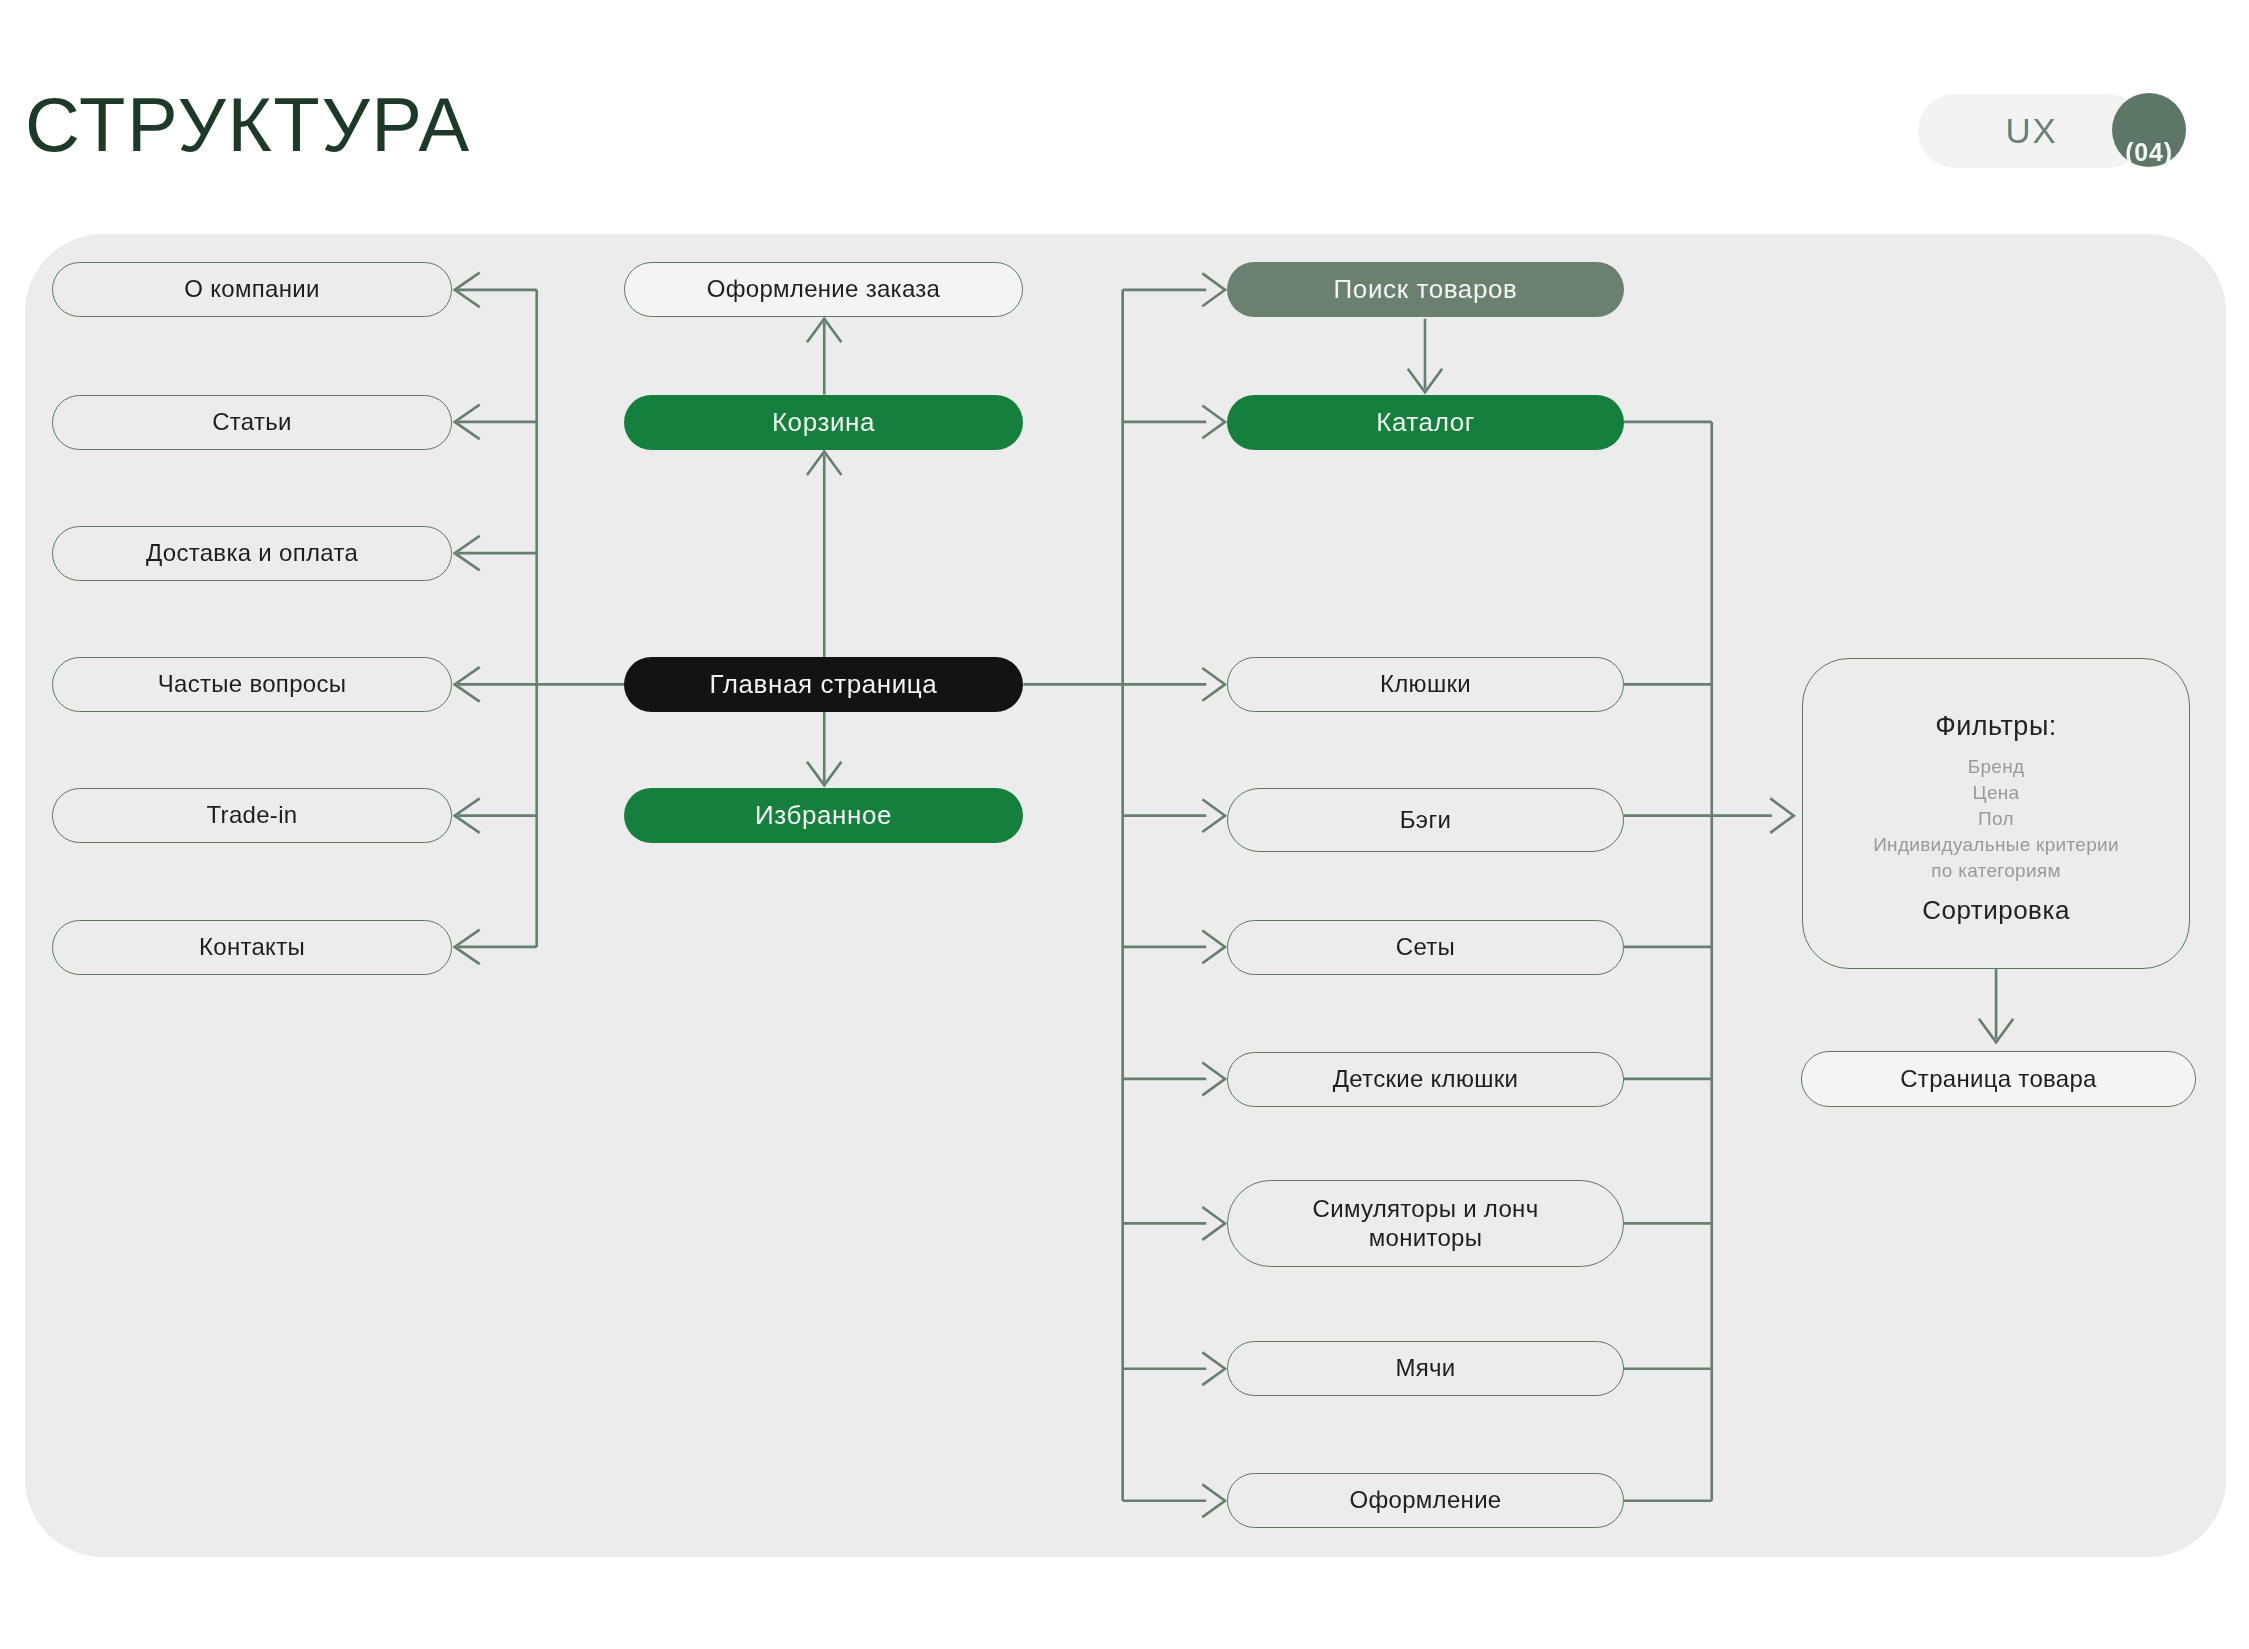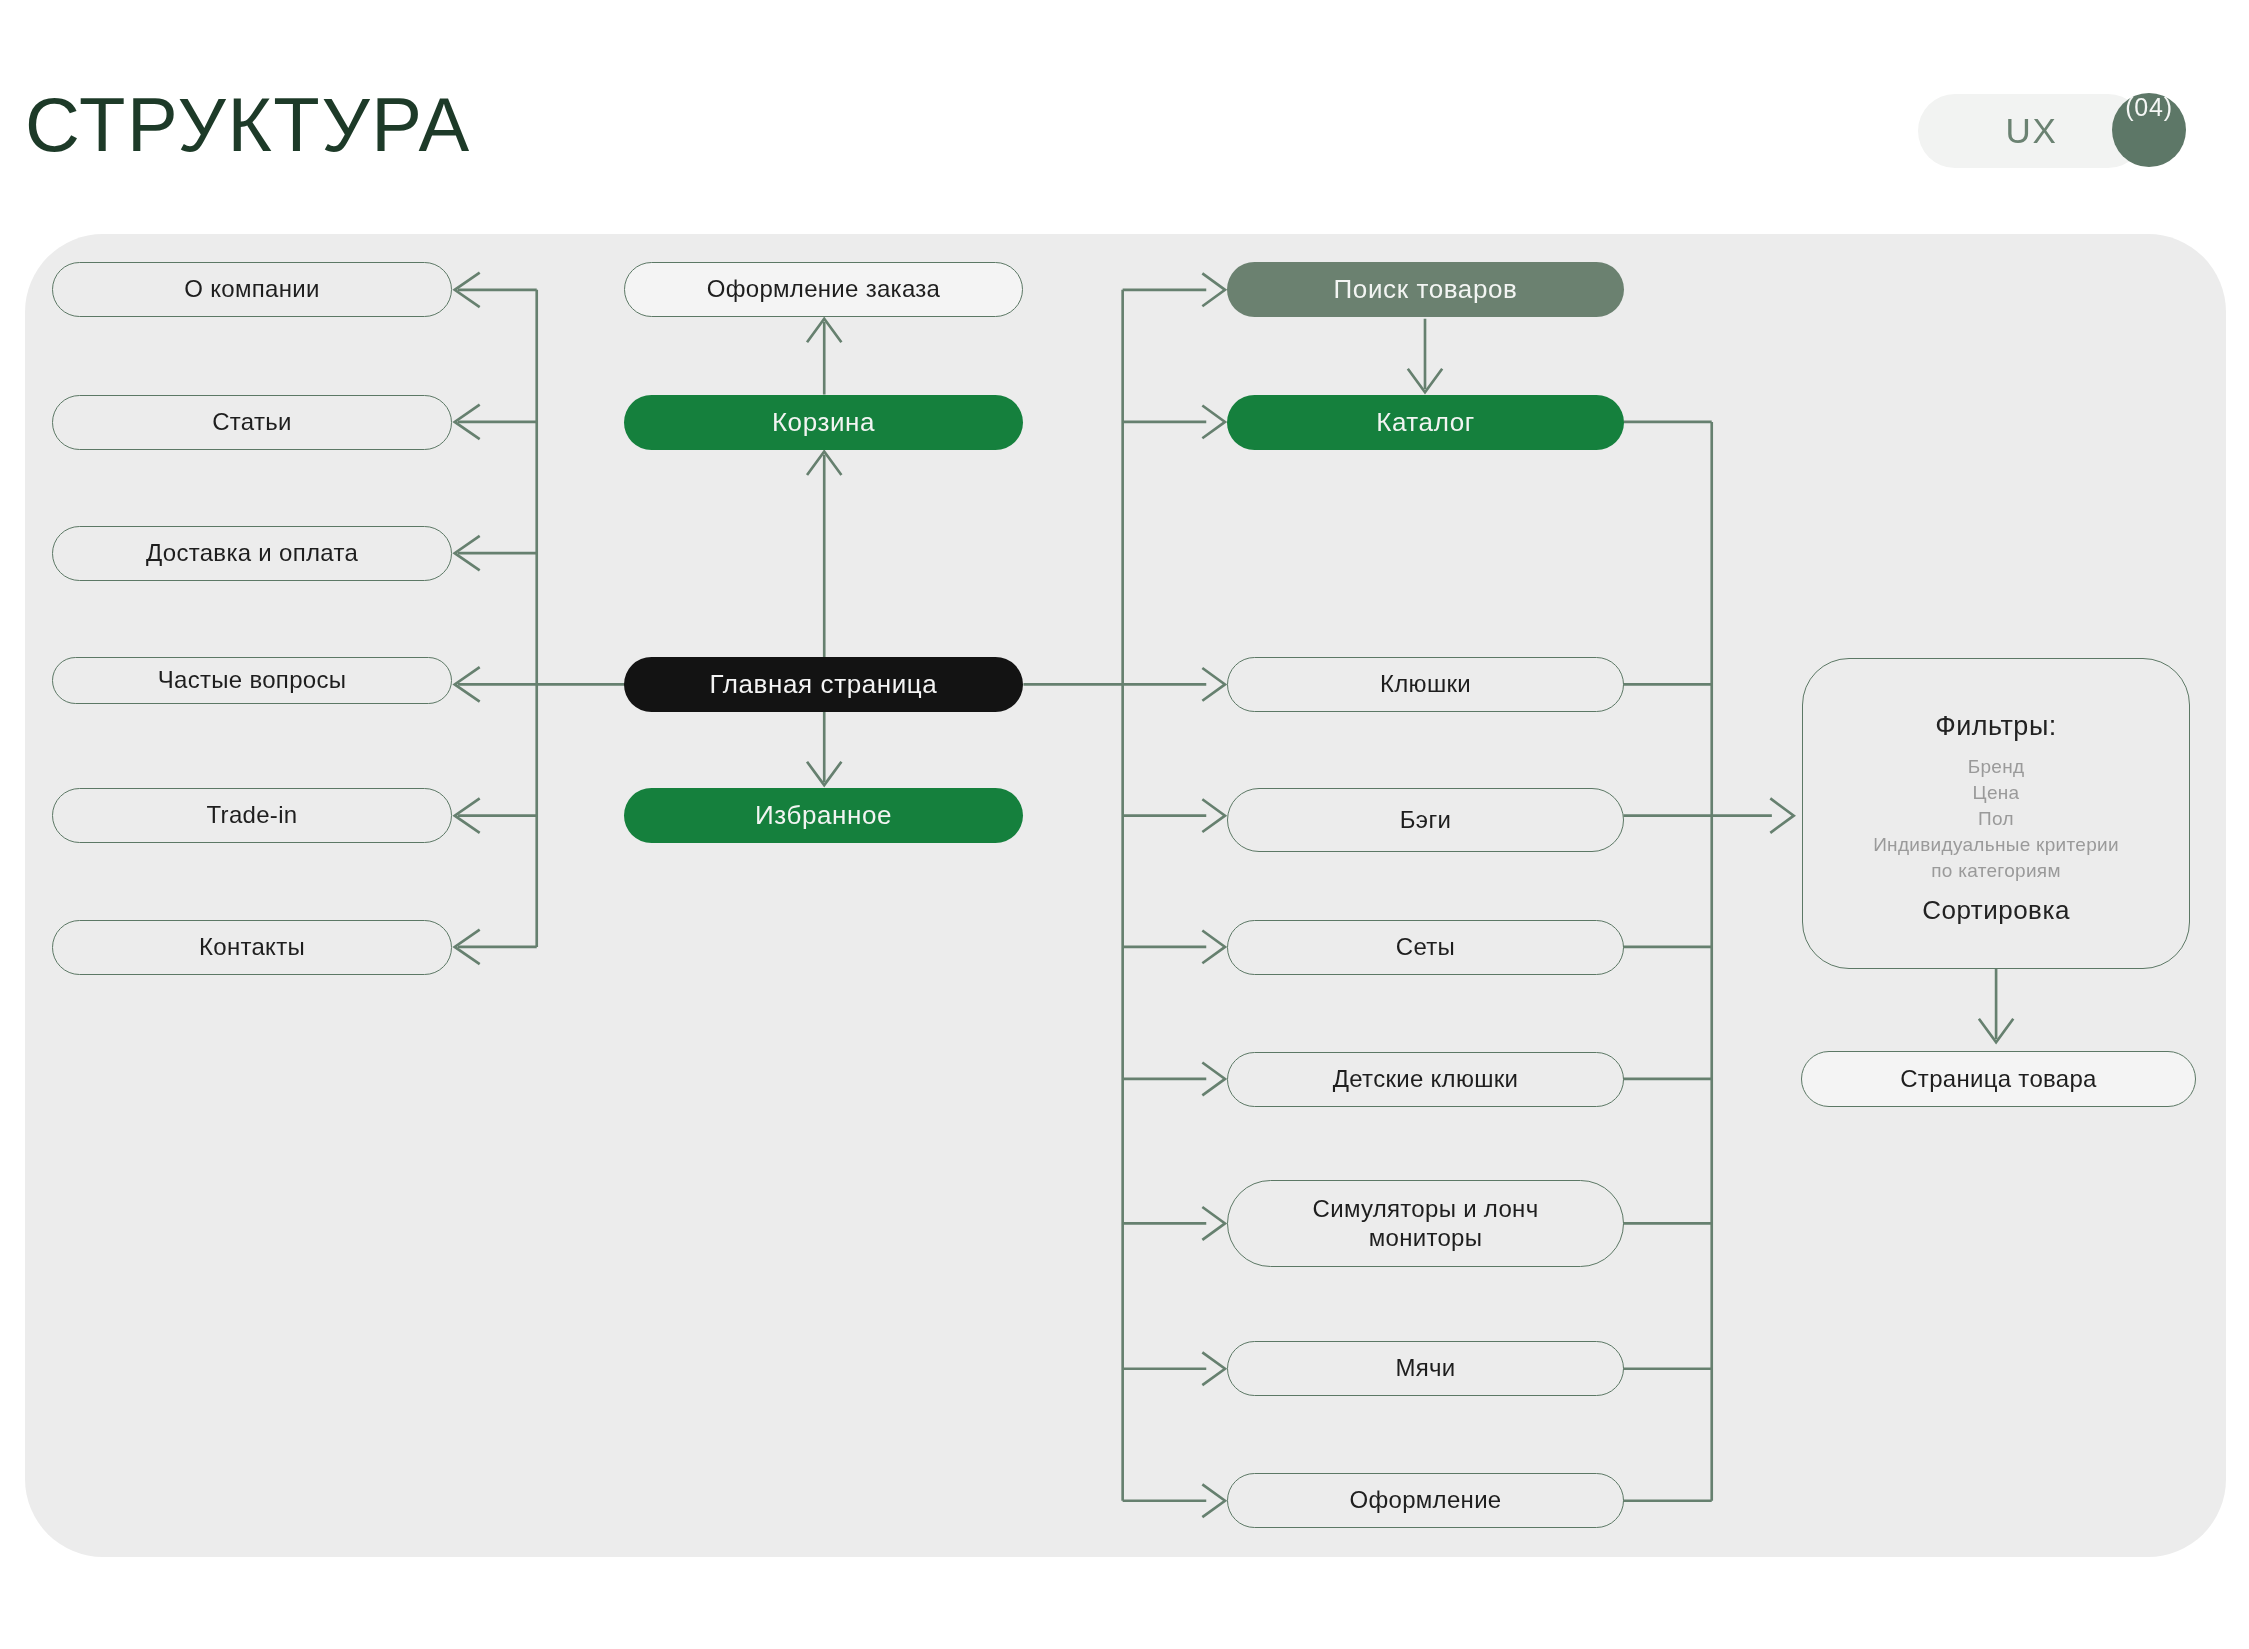--- a/index.html
+++ b/index.html
@@ -13,22 +13,22 @@
     position:absolute;left:25px;top:87px;
     font-size:76px;font-weight:500;letter-spacing:1.6px;color:#1d3a28;line-height:1;
   }
   .tag-pill{
     position:absolute;left:1918px;top:94px;width:227px;height:74px;border-radius:37px;
     background:#f2f3f2;display:flex;align-items:center;justify-content:center;
     font-size:35px;letter-spacing:1.6px;color:#6b8272;font-weight:400;
   }
   .num-badge{
     position:absolute;left:2112px;top:93px;width:74px;height:74px;border-radius:50%;
-    background:#5d7767;display:flex;align-items:flex-start;justify-content:center;
-    font-size:25px;color:#f5f7f5;font-weight:400;letter-spacing:0.8px;
+    background:#5d7767;display:flex;align-items:flex-end;justify-content:center;
+    font-size:25px;color:#f5f7f5;font-weight:700;letter-spacing:0.8px;
   }
   
   .canvas{
     position:absolute;left:25px;top:234px;width:2201px;height:1323px;
     background:#ececec;border-radius:78px;
   }
   svg.wires{position:absolute;left:0;top:0;width:2250px;height:1650px;}
   svg.wires path,svg.wires polyline{stroke:#66806f;stroke-width:3.4;fill:none;}
   
   .pill{
@@ -127,21 +127,21 @@
       <path d="M2191 1044 H2268"></path>
         <polyline points="2266,1022 2296,1044 2266,1066"></polyline>
       <path d="M2555 1240 V1330"></path>
         <polyline points="2533,1304 2555,1334 2577,1304"></polyline>
     </g>
   </svg>
 
   <div class="pill outline" style="left:52px;top:262px;width:400px;height:55px"><span>О компании</span></div>
   <div class="pill outline" style="left:52px;top:395px;width:400px;height:55px"><span>Статьи</span></div>
   <div class="pill outline" style="left:52px;top:526px;width:400px;height:55px"><span>Доставка и оплата</span></div>
-  <div class="pill outline" style="left:52px;top:657px;width:400px;height:47px"><span>Частые вопросы</span></div>
+  <div class="pill outline" style="left:52px;top:657px;width:400px;height:55px"><span>Частые вопросы</span></div>
   <div class="pill outline" style="left:52px;top:788px;width:400px;height:55px"><span>Trade-in</span></div>
   <div class="pill outline" style="left:52px;top:920px;width:400px;height:55px"><span>Контакты</span></div>
 
   <div class="pill outline tint" style="left:624px;top:262px;width:399px;height:55px"><span>Оформление заказа</span></div>
   <div class="pill filled-dark" style="left:624px;top:395px;width:399px;height:55px"><span>Корзина</span></div>
   <div class="pill filled-black" style="left:624px;top:657px;width:399px;height:55px"><span>Главная страница</span></div>
   <div class="pill filled-sage" style="left:1227px;top:262px;width:397px;height:55px"><span>Поиск товаров</span></div>
 
   <div class="pill filled-dark" style="left:624px;top:788px;width:399px;height:55px"><span>Избранное</span></div>
   <div class="pill filled-dark" style="left:1227px;top:395px;width:397px;height:55px"><span>Каталог</span></div>

